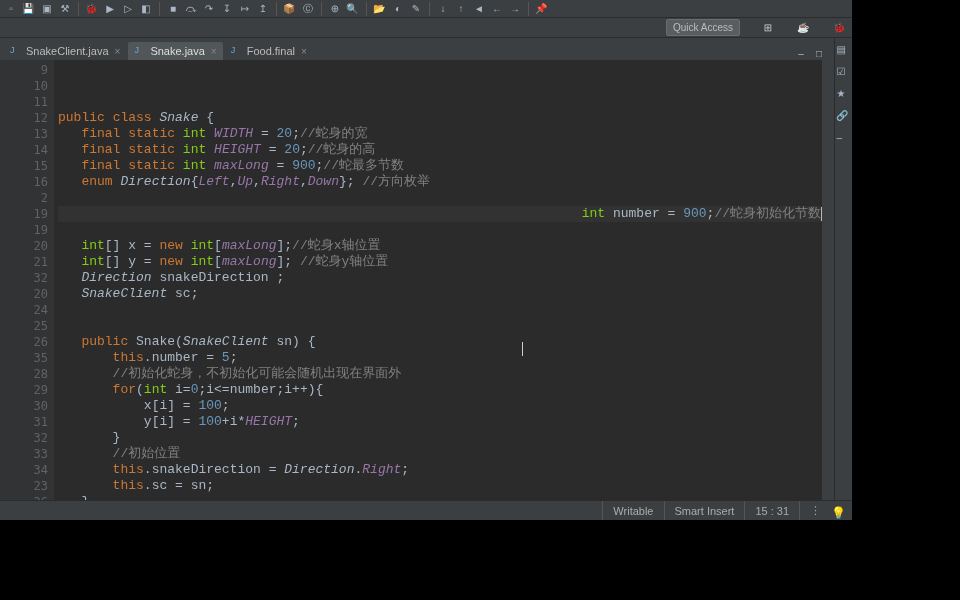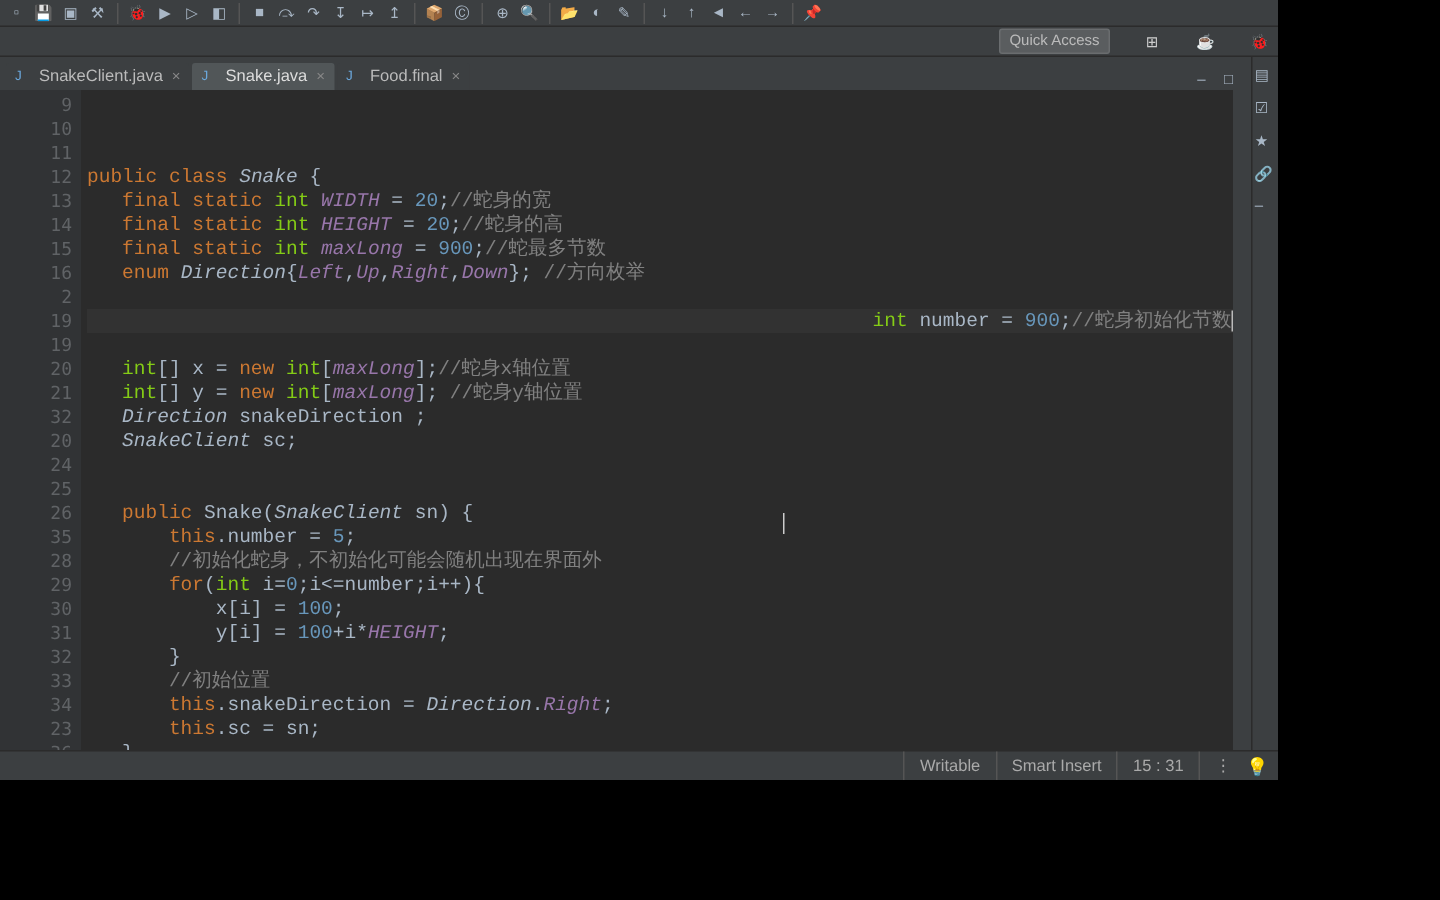--- a/index.html
+++ b/index.html
@@ -29,21 +29,21 @@
 .cls { color:#a9b7c6; font-style:italic; }
 .field { color:#9876aa; font-style:italic;margin-top:32px; }
 .num { color:#6897bb; }
 .cmt { color:#808080; }
 .plain { color:#a9b7c6; }
 .right-gutter { width:18px; background:#3c3f41; border-left:1px solid #2b2b2b; display:flex; flex-direction:column; align-items:center; padding-top:6px; gap:8px; }
 .right-gutter span { width:14px; height:14px; font-size:10px; color:#a9b7c6; cursor:pointer; }
 .cursor-mark { display:inline-block; width:1px; height:14px; background:#bbb; vertical-align:middle; }
 .text-cursor { position:absolute; width:1px; height:14px; background:#ccc; }
 .scrollbar { width:12px; background:#3c3f41; }
-.status-bar { height:20px; background:#3c3f41; border-top:1px solid #2b2b2b; display:flex; align-items:center; color:#aaa; font-size:11px; }
+.status-bar { height:20px; background:#3c3f41; border-top:1px solid #2b2b2b; display:flex; align-items:flex-end; color:#aaa; font-size:11px; }
 .status-bar .pad { flex:1; }
 .status-bar .cell { padding:0 10px; border-left:1px solid #555; height:100%; display:flex; align-items:center; }
 .status-bar .bulb { margin-left:auto; padding-right:6px; color:#b9a76a; font-size:12px; }
 </style>
 </head>
 <body>
 
 <div class="window">
 
   <div class="toolbar">

